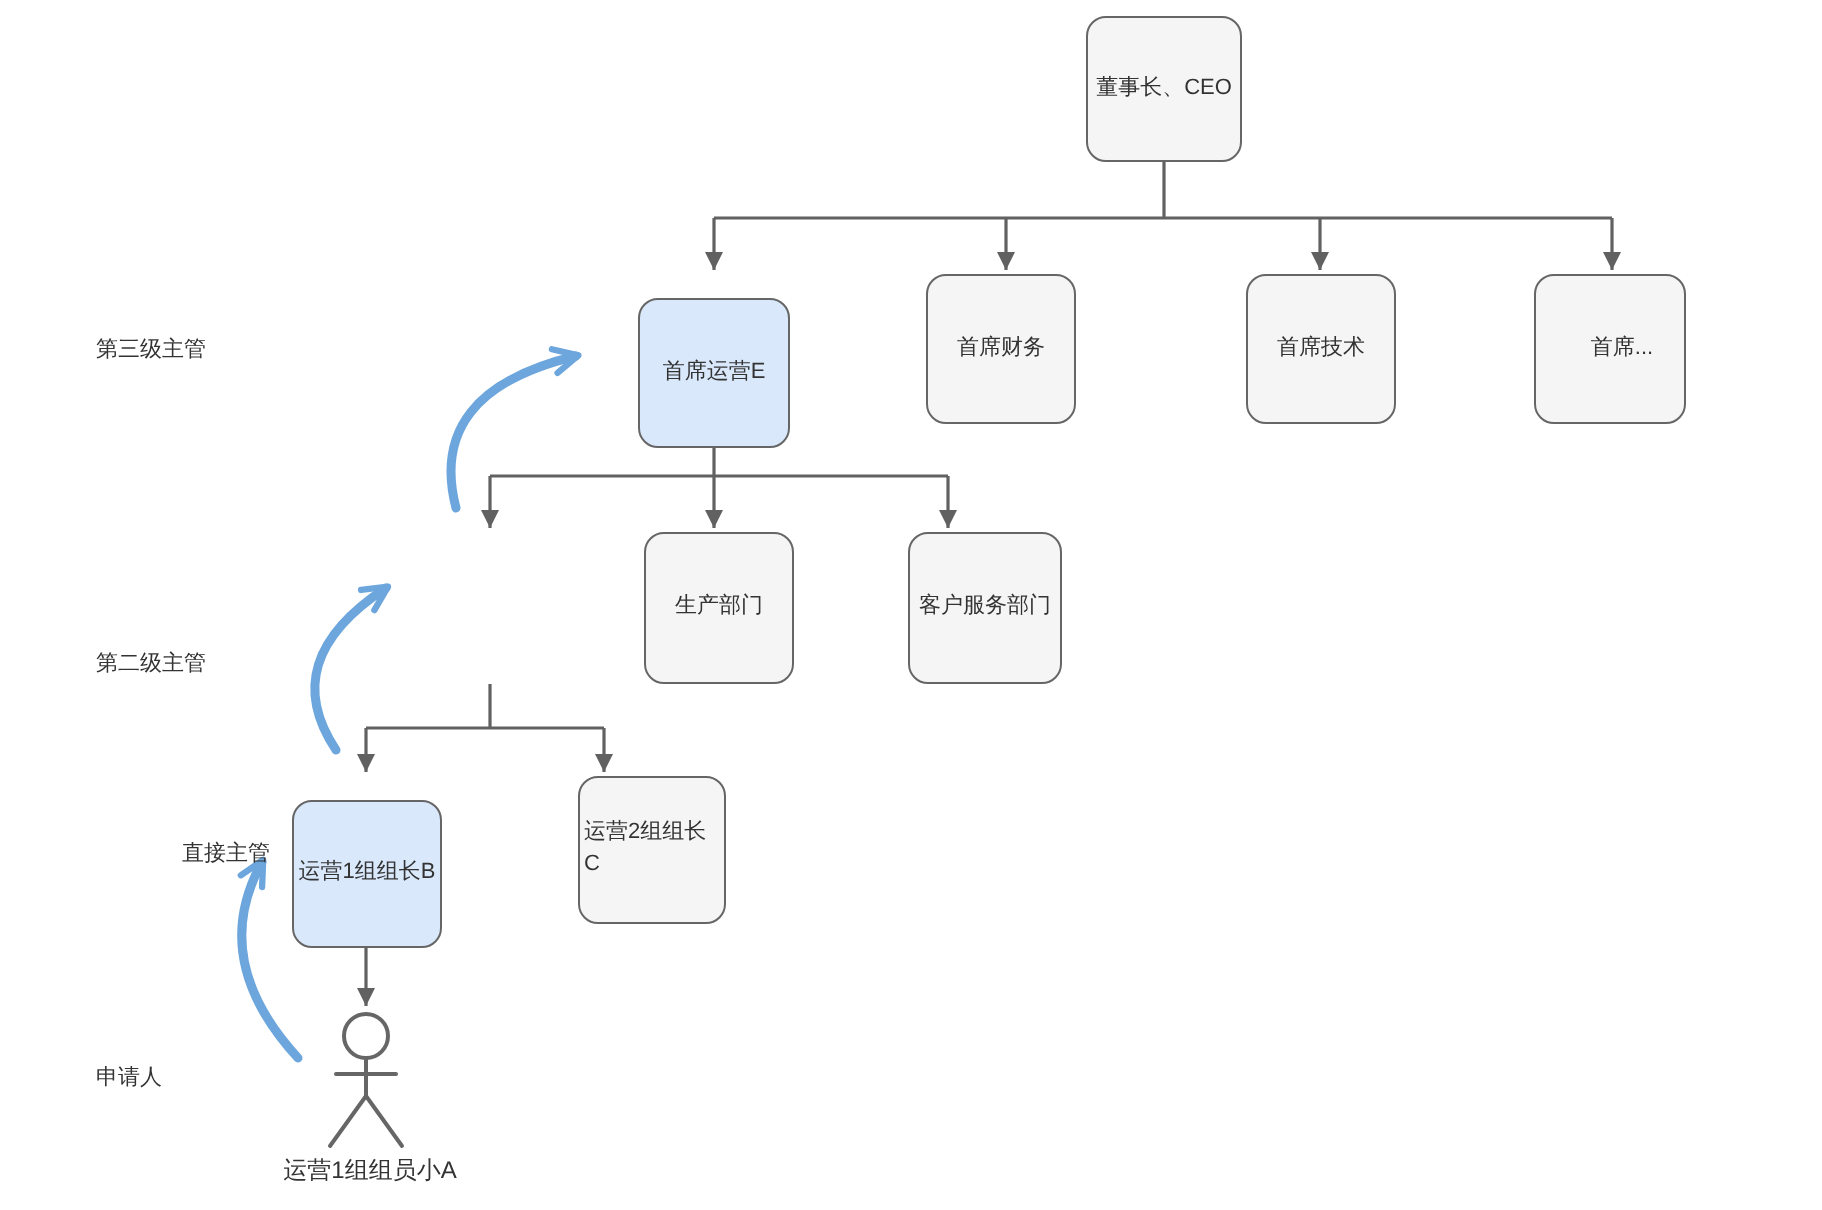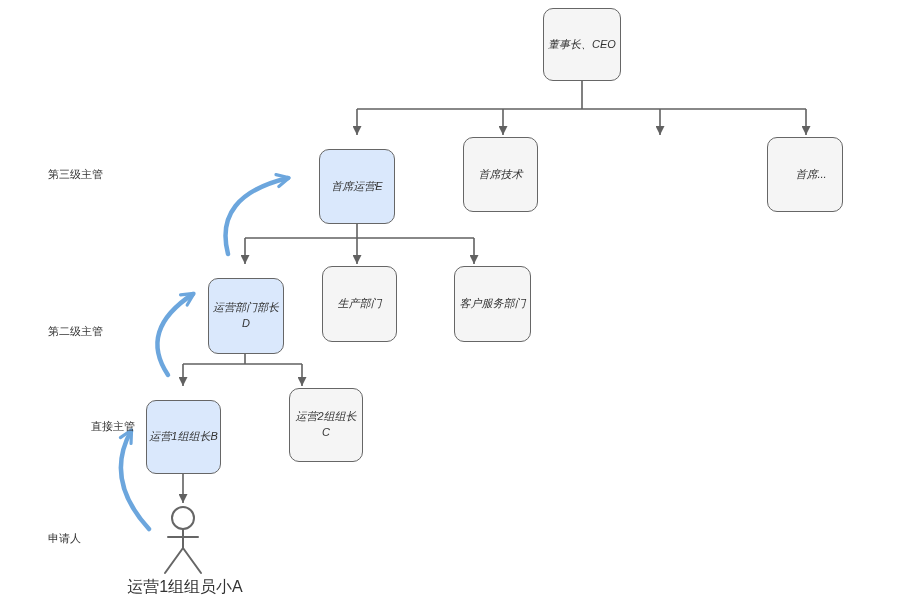--- a/index.html
+++ b/index.html
@@ -7,26 +7,26 @@
     --node-border:#666666; --connector:#616161; --flow-arrow:#6ca6dd; --text:#333333;
   }
   html,body{margin:0;padding:0;}
   body{font-family:"Liberation Sans","DejaVu Sans",sans-serif;background:#fff;}
   .canvas{position:relative;width:911px;height:605px;background:var(--background);overflow:hidden;}
   .layer{position:absolute;left:0;top:0;width:911px;height:605px;}
   .node{
     position:absolute;box-sizing:border-box;
     border:1.5px solid var(--node-border);border-radius:10px;
     background:var(--node-fill);color:var(--text);
-    display:flex;align-items:center;justify-content:center;text-align:center;
-    font-size:11px;line-height:1.45;padding:2px;font-style:italic;
+    display:flex;align-items:center;justify-content:center;text-align:left;
+    font-size:11px;line-height:1.45;padding:2px;
   }
   .node.highlight{background:var(--highlight-fill);margin-top:12px;}
   .row-label{position:absolute;font-size:11px;color:var(--text);white-space:nowrap;}
-  .actor-label{position:absolute;font-size:16px;color:var(--text);text-align:center;}
+  .actor-label{position:absolute;font-size:12px;color:var(--text);text-align:center;}
   .conn{stroke:var(--connector);stroke-width:1.6;fill:none;}
   .gray-head{fill:var(--connector);}
   .flow{stroke:var(--flow-arrow);stroke-width:4.5;fill:none;stroke-linecap:round;}
   .flow-head{stroke:var(--flow-arrow);fill:none;stroke-linecap:round;stroke-linejoin:round;}
   .actor{stroke:var(--node-border);stroke-width:2;fill:none;stroke-linecap:round;}
   .actor-head{fill:#ffffff;}
 </style>
 </head>
 <body>
 
@@ -66,23 +66,23 @@
       <path class="actor" d="M183 548 L165 573 M183 548 L201 573"></path>
     </g>
 
     <path class="flow" marker-end="url(#arrowBlue)" d="M149 529 Q104 480 131 431"></path>
     <path class="flow" marker-end="url(#arrowBlue)" d="M168 375 Q138 330 193 294"></path>
     <path class="flow" marker-end="url(#arrowBlue)" d="M228 254 Q213 196 288 178"></path>
   </svg>
 
   <div class="node" style="left:543px;top:8px;width:78px;height:73px;">董事长、CEO</div>
   <div class="node highlight" style="left:319px;top:137px;width:76px;height:75px;">首席运营E</div>
-  <div class="node" style="left:463px;top:137px;width:75px;height:75px;">首席技术</div>
+  <div class="node" style="left:463px;top:137px;width:75px;height:75px;">首席财务</div>
+  <div class="node" style="left:623px;top:137px;width:75px;height:75px;">首席技术</div>
   <div class="node" style="left:767px;top:137px;width:76px;height:75px;padding-left:14px;">首席...</div>
-  <div class="node highlight" style="left:208px;top:266px;width:76px;height:76px;">运营部门部长D</div>
   <div class="node" style="left:322px;top:266px;width:75px;height:76px;">生产部门</div>
   <div class="node" style="left:454px;top:266px;width:77px;height:76px;">客户服务部门</div>
   <div class="node highlight" style="left:146px;top:388px;width:75px;height:74px;">运营1组组长B</div>
   <div class="node" style="left:265px;top:388px;width:74px;height:74px;margin-left:24px;">运营2组组长C</div>
 
   <div class="row-label" style="left:48px;top:167px;">第三级主管</div>
   <div class="row-label" style="left:48px;top:296px;margin-top:28px;">第二级主管</div>
   <div class="row-label" style="left:48px;top:419px;margin-left:43px;">直接主管</div>
   <div class="row-label" style="left:48px;top:531px;text-align:right;">申请人</div>
 

